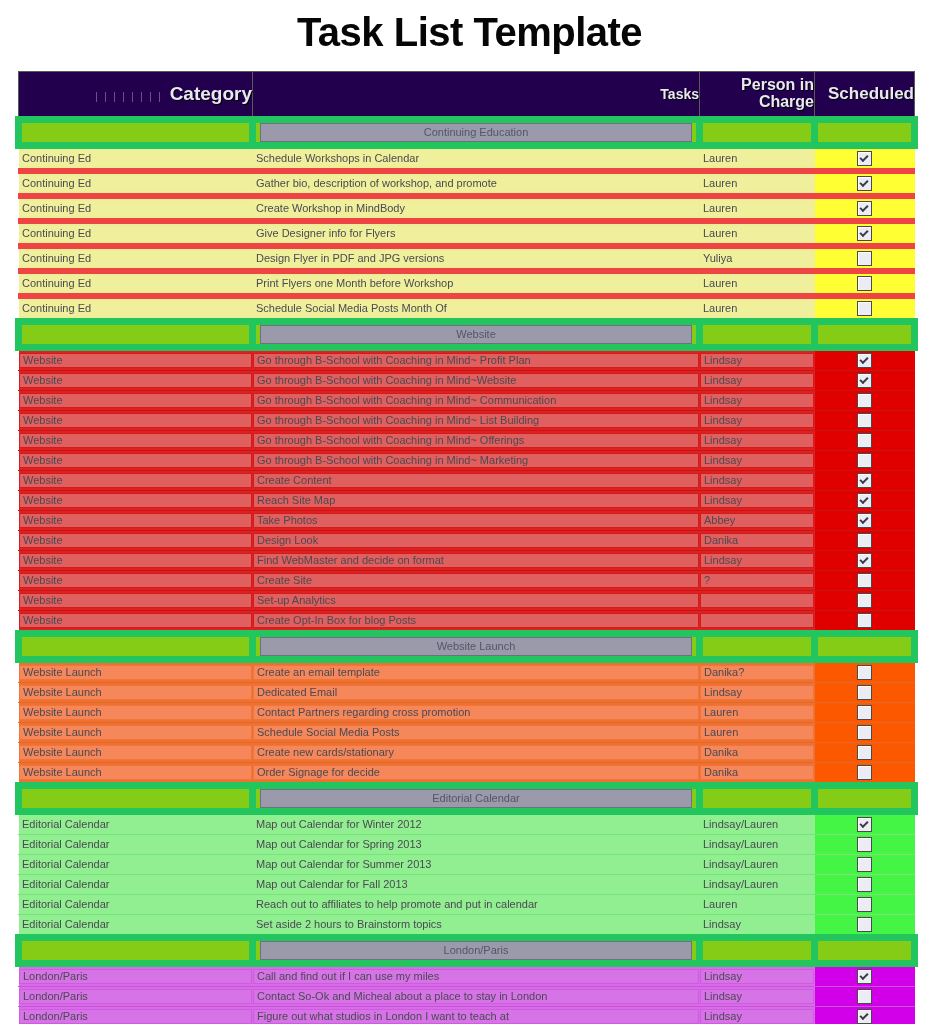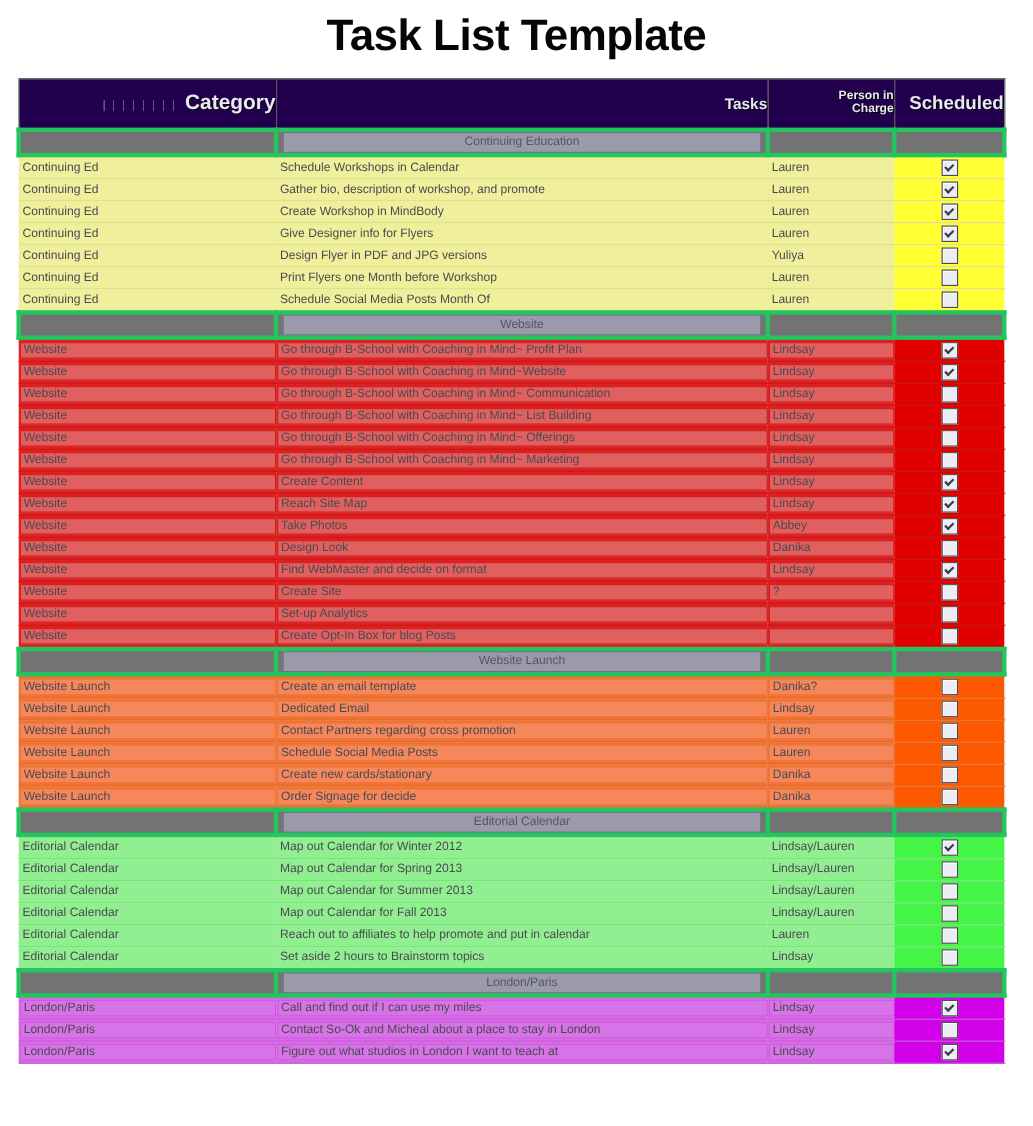--- a/index.html
+++ b/index.html
@@ -34,31 +34,31 @@
   
   tr.hdr th{
     background:#22004d;color:#e8e8f0;
     font-weight:bold;text-align:right;vertical-align:middle;
     border:1px solid #5a5a5a;
     padding:0;height:44px;
     text-shadow:1px 1px 0 #000;
   }
   th .h-cat{font-size:19px;}
   th .h-task{font-size:14px;}
-  th .h-person{font-size:11px;line-height:1.05;}
+  th .h-person{font-size:16px;line-height:1.05;}
   th .h-sched{font-size:17px;}
   .hdr-deco{
     display:inline-block;width:70px;height:10px;vertical-align:middle;
     margin-right:4px;opacity:.45;
     background-image:repeating-linear-gradient(90deg,#b9b9cf 0 1px,transparent 1px 9px);
   }
 
   
   tr.section td{
-    background:#737373;border:4px solid #22c55e;height:19px;padding:0;
+    background:#84cc16;border:7px solid #22c55e;height:19px;padding:0;
   }
   tr.section td.sec-task{padding:0 4px;}
   .sec-box{
     background:#9a9aab;border:1px solid #6f6f80;
     color:#55556a;font-size:11px;text-align:center;
     line-height:17px;height:17px;
   }
 
   
   tr.row td{
@@ -82,21 +82,21 @@
     content:"";position:absolute;left:2px;top:3px;
     width:6px;height:3px;border-left:2px solid #3a3a4a;border-bottom:2px solid #3a3a4a;
     transform:rotate(-45deg);
   }
 
   
   
   .t-yellow td.cat,.t-yellow td.task,.t-yellow td.person{background:#eeee99;}
   .t-yellow .cell-in{background:#efef9c;}
   .t-yellow td.sched{background:#ffff33;}
-  .t-yellow td{border-top:1px solid #ef4444;border-bottom:1px solid #dede8a;}
+  .t-yellow td{border-top:6px solid #ef4444;border-bottom:1px solid #dede8a;}
 
   
   .t-red td.cat,.t-red td.task,.t-red td.person{background:#e02020;}
   .t-red .cell-in{background:#e0605f;border:1px solid #d01c1c;height:13px;line-height:13px;}
   .t-red td.sched{background:#e00000;}
   .t-red td{border-top:1px solid #d81c1c;border-bottom:1px solid #c81616;}
 
   
   .t-orange td.cat,.t-orange td.task,.t-orange td.person{background:#f07030;}
   .t-orange .cell-in{background:#f5875a;border:1px solid #ef7638;height:13px;line-height:13px;}

